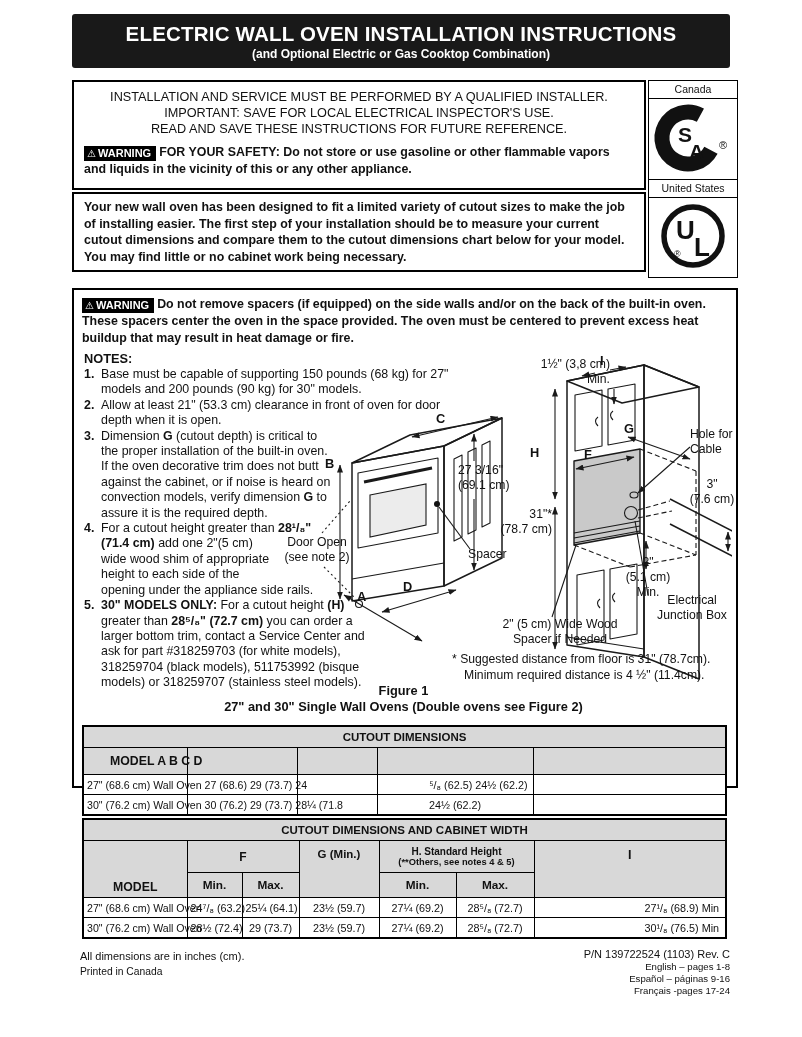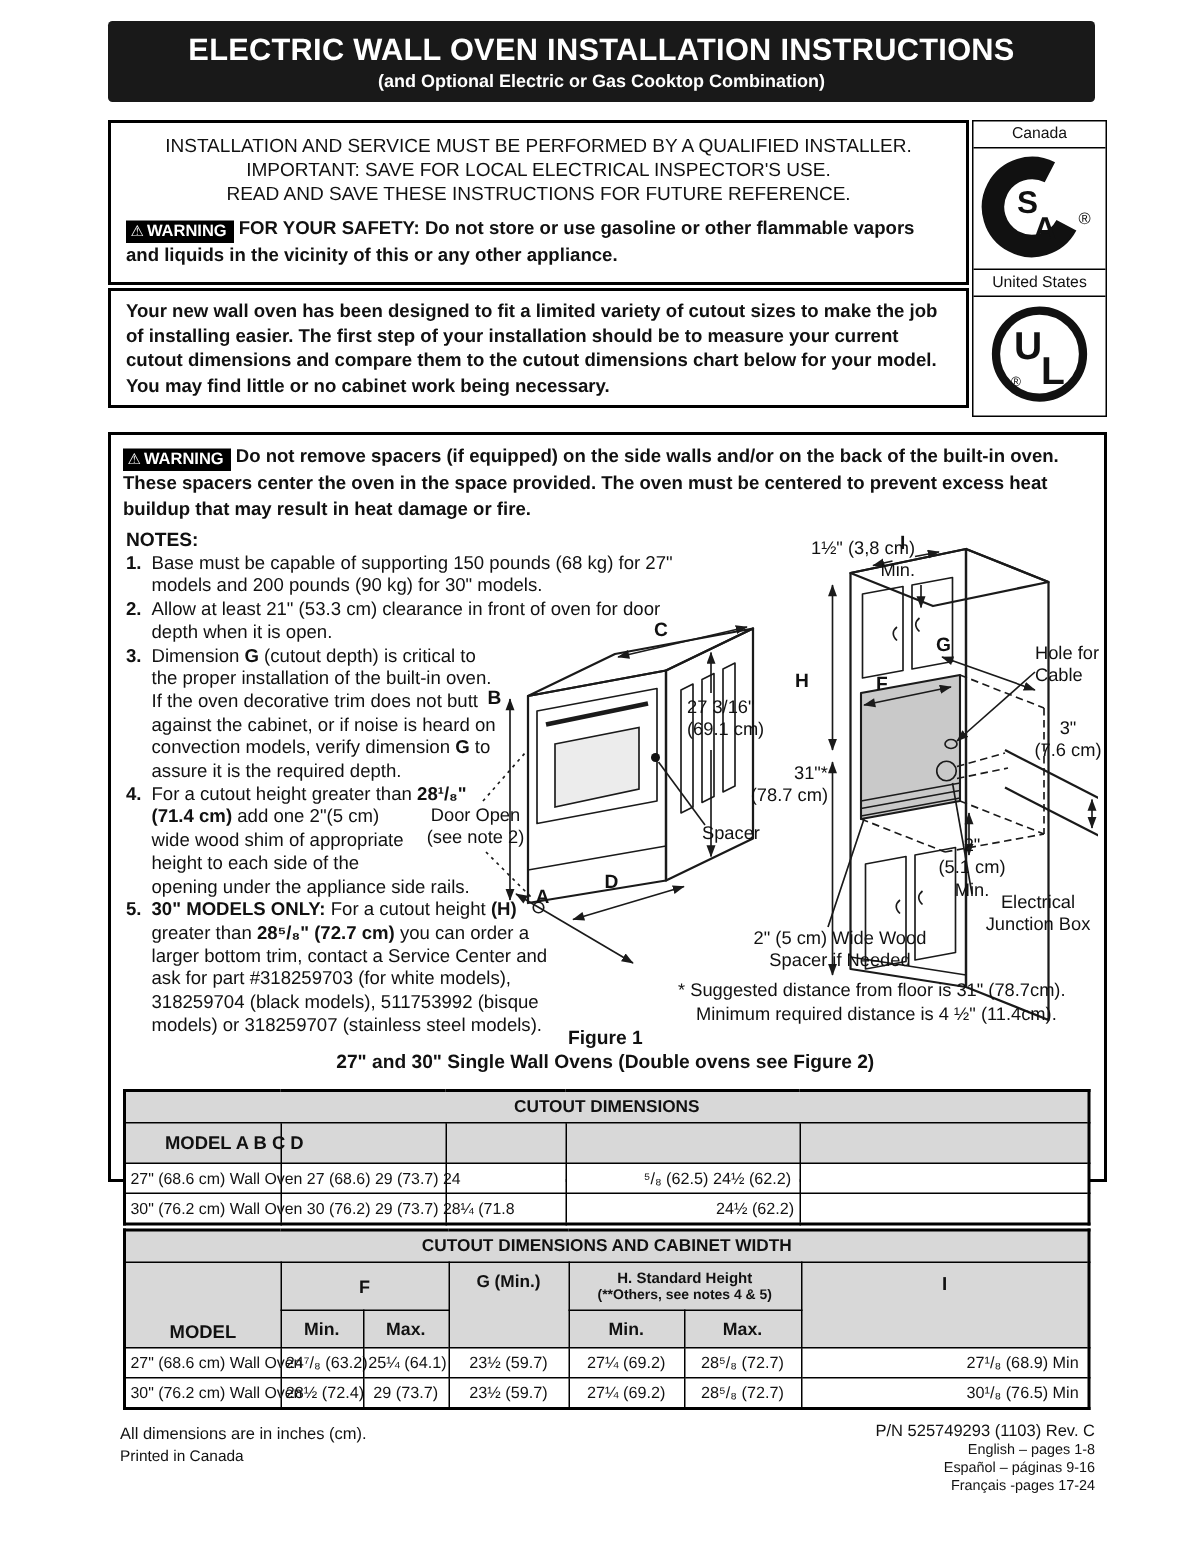--- a/index.html
+++ b/index.html
@@ -46,21 +46,21 @@
            font-weight:bold;font-size:12.8px;line-height:16px;}
   
   table{border-collapse:collapse;table-layout:fixed;width:643px;border:2px solid #000;}
   td{border:1px solid #000;font-size:10.8px;padding:0 3px;overflow:visible;white-space:nowrap;
      text-align:center;vertical-align:middle;}
   .trow td{font-weight:bold;font-size:11.5px;background:#d8d8d8;height:20px;}
   .mrow td{background:#d8d8d8;height:26px;}
   .pmodel{font-weight:bold;font-size:12.3px;text-align:left !important;padding-left:26px !important;}
   .pc1,.cc1{text-align:left !important;font-size:10.6px !important;}
   .pc4r{text-align:right !important;padding-right:5px !important;}
-  .pc4l{text-align:right;}
+  .pc4l{text-align:center;}
   .prow td,.crow td{height:19px;background:#fff;}
   .grow td,.srow td{background:#d8d8d8;font-weight:bold;}
   .grow .gf{font-size:12px;}
   .cmodel{vertical-align:bottom !important;font-size:12.3px;padding-bottom:3px !important;}
   .cg{vertical-align:top !important;padding-top:7px !important;font-size:11.5px;}
   .ci{vertical-align:top !important;padding-top:7px !important;font-size:12.5px;}
   .ch div{line-height:11px;font-size:10px;}
   .ch .small{font-size:9.3px;}
   .srow td{height:24px;font-size:11.8px;}
   .cir{text-align:right !important;padding-right:6px !important;}
@@ -408,18 +408,18 @@
           </tr>
         </tbody>
     </table>
   </div>
 
   <div class="footL">
     <div>All dimensions are in inches (cm).</div>
     <div class="l2">Printed in Canada</div>
   </div>
   <div class="footR">
-    <div>P/N 525749293 (1103) Rev. C</div>
+    <div>P/N 139722524 (1103) Rev. C</div>
     <div class="sm">English – pages 1-8</div>
     <div class="sm">Español – páginas 9-16</div>
     <div class="sm">Français -pages 17-24</div>
   </div>
 </div>
 
 </body></html>

